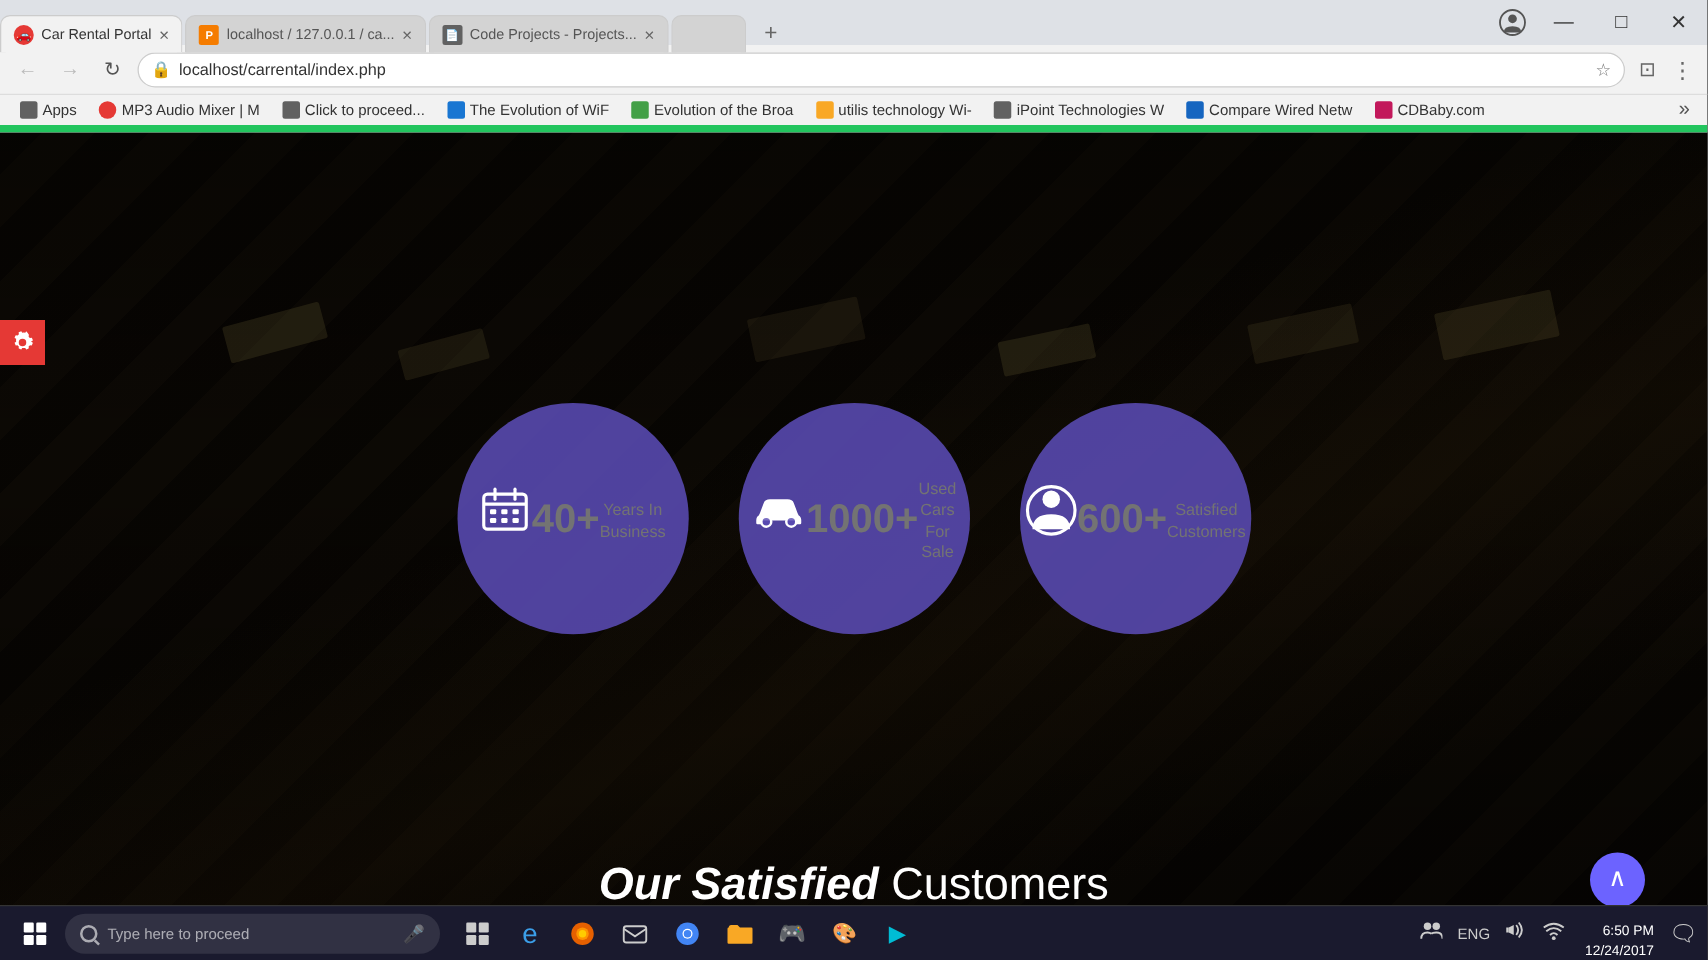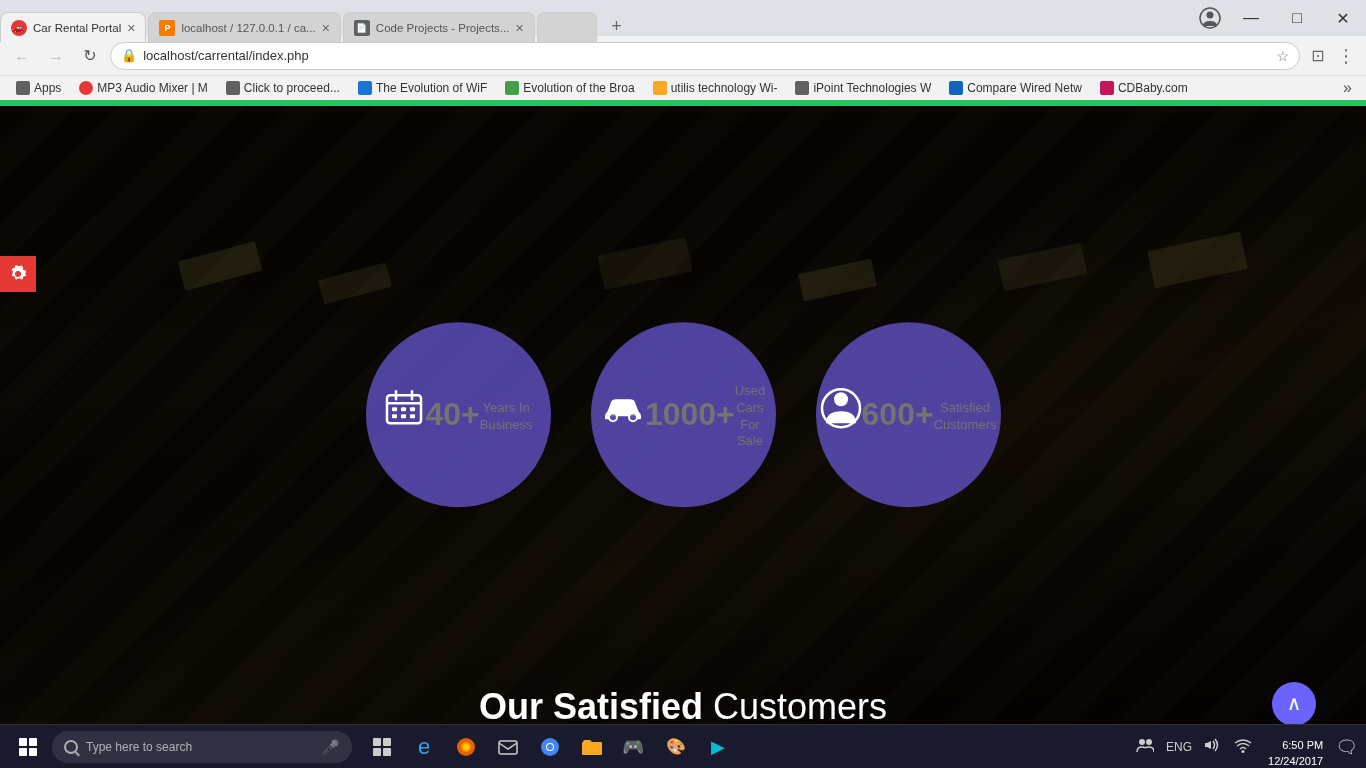--- a/index.html
+++ b/index.html
@@ -134,20 +134,21 @@
     }
 
     .satisfied-heading {
       font-size: 36px;
       color: #fff;
       font-weight: 400;
     }
 
     .satisfied-heading strong {
       font-weight: 800;
+      font-style: italic;
     }
 
     
     .scroll-top {
       position: absolute;
       bottom: 42px;
       right: 50px;
       width: 44px;
       height: 44px;
       background: #6c63ff;
@@ -481,21 +482,21 @@
     <div class="start-icon">
       <div class="start-sq"></div>
       <div class="start-sq"></div>
       <div class="start-sq"></div>
       <div class="start-sq"></div>
     </div>
   </div>
 
   <div class="taskbar-search">
     <div class="search-circle"></div>
-    <span class="taskbar-search-text">Type here to search</span>
+    <span class="taskbar-search-text">Type here to proceed</span>
     <span class="taskbar-mic">🎤</span>
   </div>
 
   <div class="taskbar-middle">
 
     <div class="taskbar-icon-btn">
       <svg width="22" height="22" viewBox="0 0 22 22">
         <rect x="2" y="2" width="8" height="8" rx="1" fill="#ccc"></rect>
         <rect x="12" y="2" width="8" height="8" rx="1" fill="#ccc"></rect>
         <rect x="2" y="12" width="8" height="8" rx="1" fill="#ccc"></rect>

